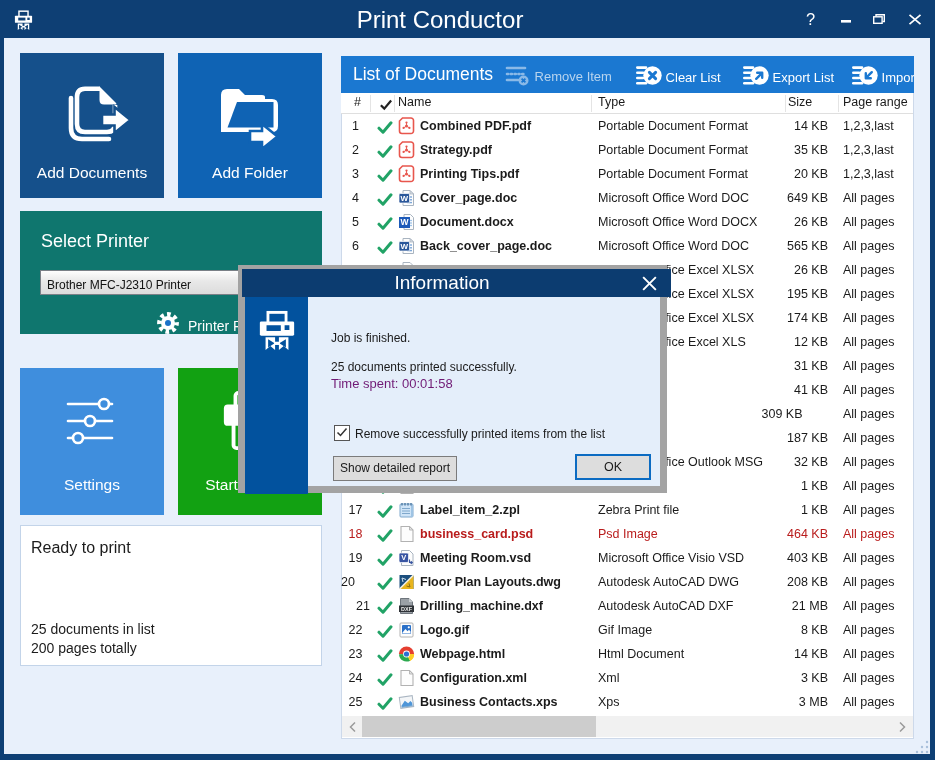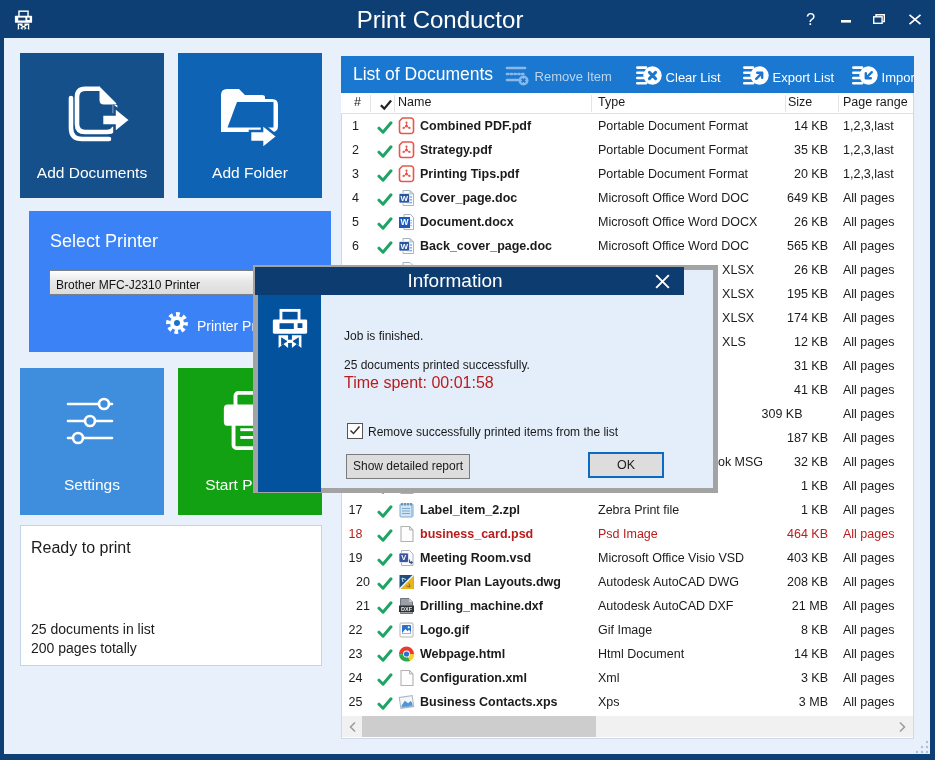--- a/index.html
+++ b/index.html
@@ -50,21 +50,21 @@
 
 <div class="abs" style="left:178px;top:53px;width:144px;height:145px;background:#0f63b4">
 <svg class="abs" style="left:41px;top:32px" width="64" height="62" viewBox="0 0 64 62">
 <path d="M2 47 V10 Q2 4 8 4 H20 L26 10 H43 Q46 10 46 12 V14 H53 Q59 14 59 20 V41 Q59 47 53 47 Z" fill="#fff"></path>
 <path d="M18 17 H54.5 V42.5 H8.5 Z" fill="#0f63b4"></path>
 <path d="M31 46 h12 v-7 l15.5 12.5 -15.5 12.5 v-7 H31 Z" fill="#fff" stroke="#0f63b4" stroke-width="2.6"></path>
 </svg>
 <div class="tile-label" style="top:111px">Add Folder</div>
 </div>
 
-<div class="abs" style="left:29px;top:211px;width:302px;height:141px;background:#3b82f6;color:#fff">
+<div class="abs" style="left:20px;top:211px;width:302px;height:123px;background:#0f766e;color:#fff">
 <div class="abs" style="left:21px;top:20px;font-size:18px">Select Printer</div>
 <div class="abs" style="left:20px;top:59px;width:262px;height:25px;background:linear-gradient(#fefefe,#e8e8e8 45%,#dcdcdc);border:1px solid #7a8087"></div>
 <div class="abs" style="left:27px;top:67px;font-size:12px;color:#111">Brother MFC-J2310 Printer</div>
 <svg class="abs" style="left:136px;top:100px" width="24" height="24" viewBox="0 0 24 24">
 <circle cx="12" cy="12" r="7" fill="#fff"></circle>
 <circle cx="12" cy="12" r="8.6" fill="none" stroke="#fff" stroke-width="4.6" stroke-dasharray="3.6 3.15" stroke-dashoffset="1.2"></circle>
 <circle cx="12" cy="12" r="3" fill="#1b72c9"></circle>
 </svg>
 <div class="abs" style="left:168px;top:107px;font-size:14px">Printer Properties</div>
 </div>
@@ -493,21 +493,21 @@
 <rect x="1" y="4" width="9.5" height="9.5" rx="1.4" fill="#3955a3" stroke="#fff" stroke-width=".7"></rect>
 <text x="5.7" y="11.4" font-family="Liberation Sans" font-size="7.5" font-weight="bold" fill="#fff" text-anchor="middle">V</text>
 <path d="M11.5 10.5 v3 h2.6 m-1.4 -1.4 l1.6 1.4 -1.6 1.5" stroke="#38549f" stroke-width="1.1" fill="none"></path>
       </svg></div>
 <div class="abs" style="left:79px;font-weight:bold">Meeting Room.vsd</div>
 <div class="abs" style="left:257px">Microsoft Office Visio VSD</div>
 <div class="abs" style="left:395px;width:92px;text-align:right">403 KB</div>
 <div class="abs" style="left:502px">All pages</div>
 </div>
 <div class="abs" style="left:341px;top:570px;width:572px;height:24px;font-size:12.5px;line-height:24px;color:#1b1b1b">
-<div class="abs" style="left:0;width:29px;text-align:right">20</div>
+<div class="abs" style="left:0;width:29px;text-align:left">20</div>
 <div class="abs" style="left:36px;top:5px"><svg width="16" height="14" viewBox="0 0 16 14">
         <path d="M2 7.2 L6 11.2 L14 1.8" stroke="#21a366" stroke-width="3" fill="none" stroke-linecap="round" stroke-linejoin="round"></path>
       </svg></div>
 <div class="abs" style="left:57px;top:3px"><svg width="17" height="18" viewBox="0 0 17 18">
 <rect x="1.5" y="2" width="14" height="14" fill="#1c4f7e"></rect>
 <path d="M1.5 16 L15.5 2 V16 Z" fill="#e8b51e"></path>
 <path d="M15.5 2 L1.5 16" stroke="#f5f0e2" stroke-width="1.6"></path>
 <path d="M4 5 l4 1.5 M4 5 l1 4" stroke="#cfe0ef" stroke-width="1"></path>
 <path d="M12 14 l-3.5 -1 M12 14 l-1 -3.6" stroke="#8a6d12" stroke-width="1"></path>
       </svg></div>
@@ -613,21 +613,21 @@
 <g fill="#a8c0dc">
       <circle cx="12" cy="2" r="1.2"></circle>
       <circle cx="7" cy="7" r="1.2"></circle>
       <circle cx="12" cy="7" r="1.2"></circle>
       <circle cx="2" cy="12" r="1.2"></circle>
       <circle cx="7" cy="12" r="1.2"></circle>
       <circle cx="12" cy="12" r="1.2"></circle>
     </g>
   </svg>
 
-<div class="abs" style="left:253px;top:265px;width:465px;height:228px;background:#e4eefa;border:5px solid #a3a3a3">
+<div class="abs" style="left:238px;top:265px;width:429px;height:228px;background:#e4eefa;border:7px solid #a3a3a3">
 <div class="abs" style="left:-3px;top:-3px;width:429px;height:28px;background:#0c3c70;color:#fff">
 <div class="abs" style="left:200px;top:3px;transform:translateX(-50%);font-size:19px">Information</div>
 <svg class="abs" style="left:400px;top:7px" width="15" height="15" viewBox="0 0 13 13">
         <path d="M1 1 L12 12 M12 1 L1 12" stroke="#fff" stroke-width="1.7"></path>
       </svg>
 </div>
 <div class="abs" style="left:0;top:25px;width:63px;height:197px;background:#02529e">
 <svg class="abs" style="left:11px;top:13px" width="42" height="40" viewBox="0 0 44 42">
 <rect x="12.5" y="2.5" width="19" height="13" fill="none" stroke="#fff" stroke-width="3"></rect>
 <rect x="4" y="12" width="36" height="15" rx="1.5" fill="#fff"></rect>
@@ -635,21 +635,21 @@
 <rect x="30" y="16" width="5" height="5" fill="#02529e"></rect>
 <path d="M10 28.5 V42 L15 37.8 L20 42 V28.5 Z" fill="#fff"></path>
 <path d="M24 28.5 V42 L29 37.8 L34 42 V28.5 Z" fill="#fff"></path>
 <path d="M12.7 30.7 L19.5 35 L12.7 39.3 Z" fill="#02529e"></path>
 <path d="M31.3 30.7 L24.5 35 L31.3 39.3 Z" fill="#02529e"></path>
 <rect x="19" y="33.3" width="6" height="3.4" fill="#fff"></rect>
 </svg>
 </div>
 <div class="abs" style="left:86px;top:59px;font-size:12px;color:#1a1a1a">Job is finished.</div>
 <div class="abs" style="left:86px;top:88px;font-size:12px;color:#1a1a1a">25 documents printed successfully.</div>
-<div class="abs" style="left:86px;top:104px;font-size:16px;color:#b91c1c">Time spent: 00:01:58</div>
+<div class="abs" style="left:86px;top:104px;font-size:13px;color:#701a75">Time spent: 00:01:58</div>
 <div class="abs" style="left:89px;top:153px;width:16px;height:16px;background:#fff;border:1px solid #555">
 <svg class="abs" style="left:1px;top:1px" width="12" height="11" viewBox="0 0 12 11">
         <path d="M1.5 5.5 L4.5 8.5 L10.5 1.5" stroke="#333" stroke-width="1.5" fill="none"></path>
       </svg>
 </div>
 <div class="abs" style="left:110px;top:155px;font-size:12px;color:#1a1a1a">Remove successfully printed items from the list</div>
 <div class="abs" style="left:88px;top:184px;width:124px;height:25px;background:#ddd;border:1px solid #7b7b7b;text-align:center;line-height:23px;font-size:12px;white-space:nowrap;color:#1a1a1a">Show detailed report</div>
 <div class="abs" style="left:330px;top:182px;width:76px;height:26px;background:#ddd;border:2px solid #0b6bc2;text-align:center;line-height:22px;font-size:12.5px;color:#1a1a1a">OK</div>
 </div>
 

